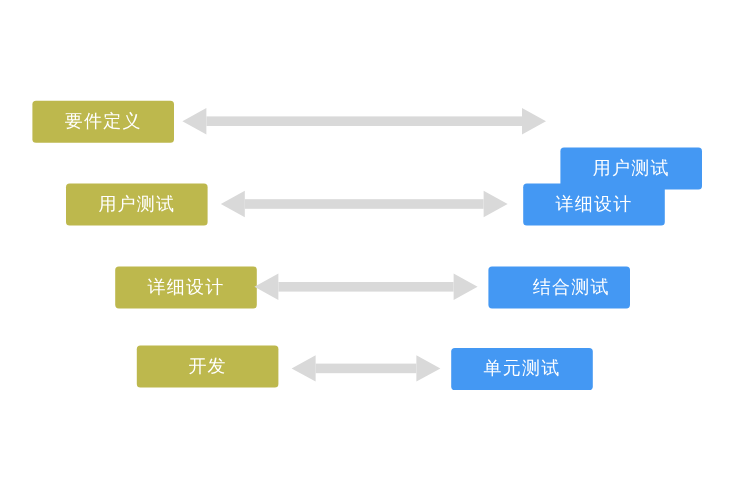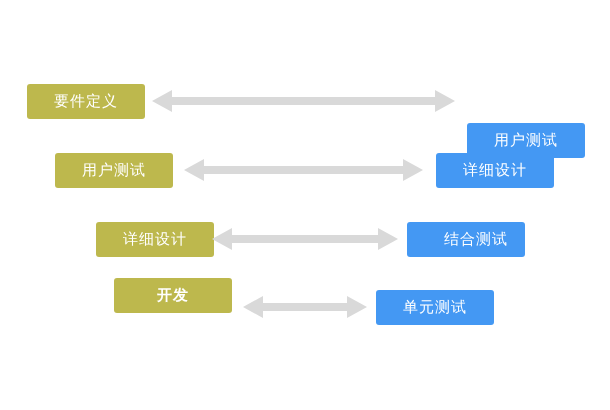--- a/index.html
+++ b/index.html
@@ -67,21 +67,21 @@
   .r1 .box.right-test{left:467px;top:84px;margin-top:39px;}
   
   .r2 .box.left-phase{left:55px;top:153px;}
   .r2 .arrow{left:184px;top:159px;width:239px;}
   .r2 .box.right-test{left:436px;top:153px;}
   
   .r3 .box.left-phase{left:96px;top:222px;}
   .r3 .arrow{left:212px;top:228px;width:186px;}
   .r3 .box.right-test{left:407px;top:222px;padding-left:20px;}
   
-  .r4 .box.left-phase{left:114px;top:278px;font-weight:bold;}
+  .r4 .box.left-phase{left:114px;top:288px;}
   .r4 .arrow{left:243px;top:296px;width:124px;}
   .r4 .box.right-test{left:376px;top:290px;}
 </style>
 </head>
 <body>
 
 <div class="canvas">
 
   <div class="row r1">
     <div class="box left-phase">要件定义</div>

